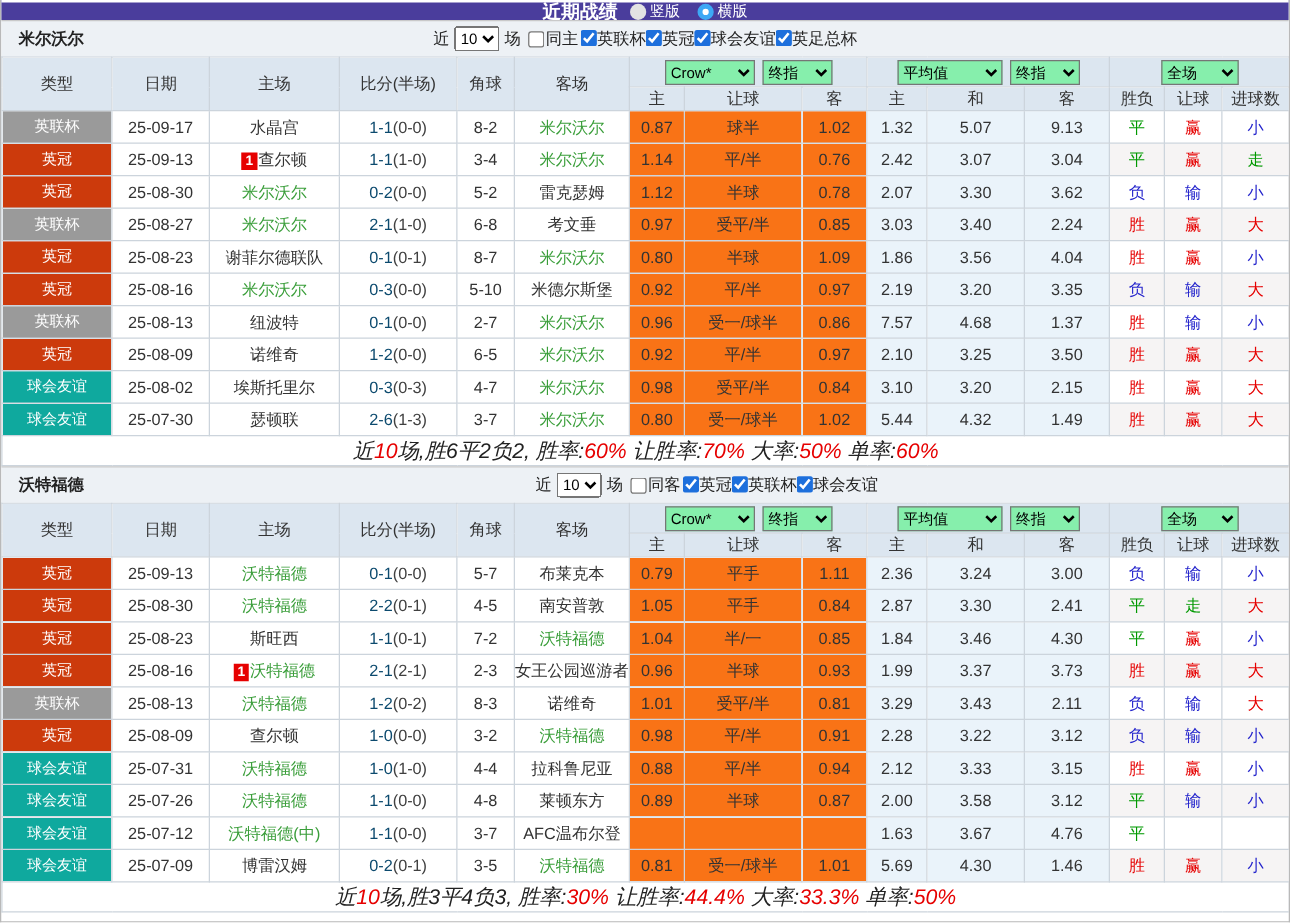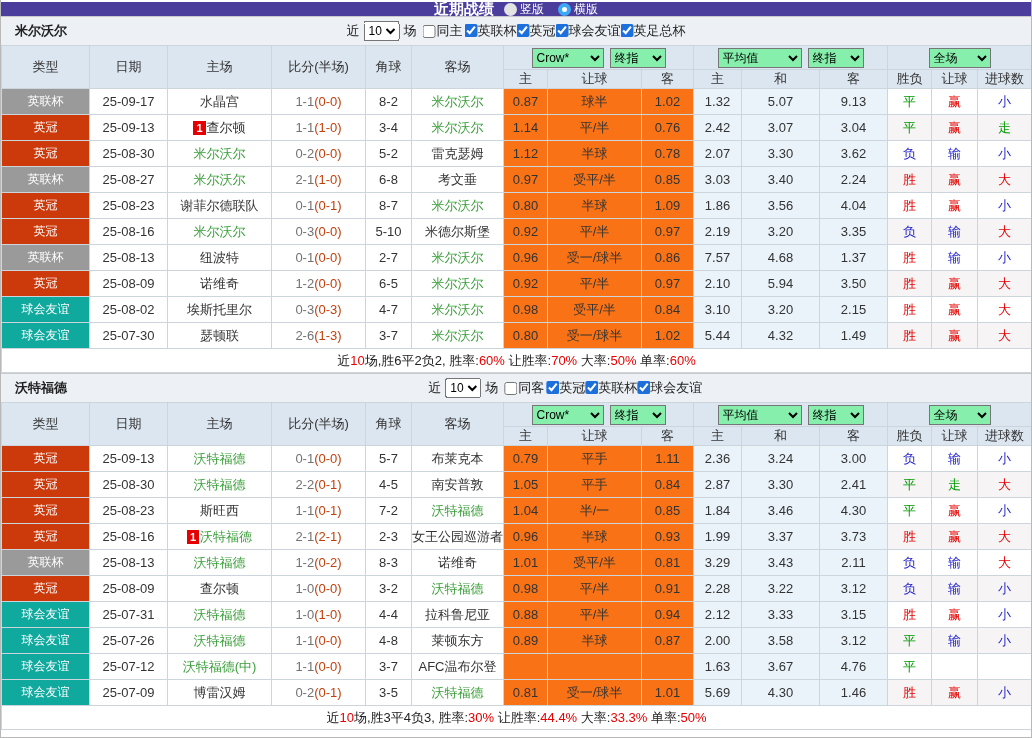--- a/index.html
+++ b/index.html
@@ -30,29 +30,29 @@
   thead tr.dd-row th { height:24px; }
   thead tr.sub-row th { height:17px; font-size:13px; }
   thead select { font-size:12px; height:20px; margin:0 3px; background:#86efac; }
   tbody td { height:26px; }
   .type-cell { color:#fff; font-size:12px; }
   .badge-gray { background:#9a9a9a; }
   .badge-red  { background:#cc3a0c; }
   .badge-teal { background:#0fa99e; }
   .team-green { color:#3a9e3a; }
   .rank-badge { display:inline-block; background:#e60000; color:#fff; font-size:11px; font-weight:bold; padding:0 3px; margin-right:1px; line-height:14px; }
-  .score-ft { color:#737373; }
-  .score-ht { color:#c2410c;text-align:right; }
+  .score-ft { color:#0c4a6e; }
+  .score-ht { color:#404040;text-align:right; }
   .odds-cell { background:#f97316; }
   .avg-cell  { background:#eaf3fa; }
   tr.alt .res-cell { background:#f6f4f4; }
   .c-red   { color:#e60000; }
   .c-green { color:#009900; }
   .c-blue  { color:#2424cc; }
-  .summary-row td { height:24px; font-size:13px; color:#222; }
+  .summary-row td { height:24px; font-size:17px; color:#222;font-style:italic; }
   .summary-row .red { color:#e60000; }
 </style>
 </head>
 <body>
 
 <div id="app">
 
   <div class="title-bar">
     <span class="ttl">近期战绩</span>
     <span class="radio-group">
@@ -265,21 +265,21 @@
           <td class="type-cell badge-red">英冠</td>
           <td>25-08-09</td>
           <td><span>诺维奇</span></td>
           <td><span class="score-ft">1-2</span><span class="score-ht">(0-0)</span></td>
           <td>6-5</td>
           <td><span class="team-green">米尔沃尔</span></td>
           <td class="odds-cell">0.92</td>
           <td class="odds-cell">平/半</td>
           <td class="odds-cell">0.97</td>
           <td class="avg-cell">2.10</td>
-          <td class="avg-cell">5.94</td>
+          <td class="avg-cell">3.25</td>
           <td class="avg-cell">3.50</td>
           <td class="res-cell c-red">胜</td>
           <td class="res-cell c-red">赢</td>
           <td class="res-cell c-red">大</td>
         </tr>
         <tr>
           <td class="type-cell badge-teal">球会友谊</td>
           <td>25-08-02</td>
           <td><span>埃斯托里尔</span></td>
           <td><span class="score-ft">0-3</span><span class="score-ht">(0-3)</span></td>

